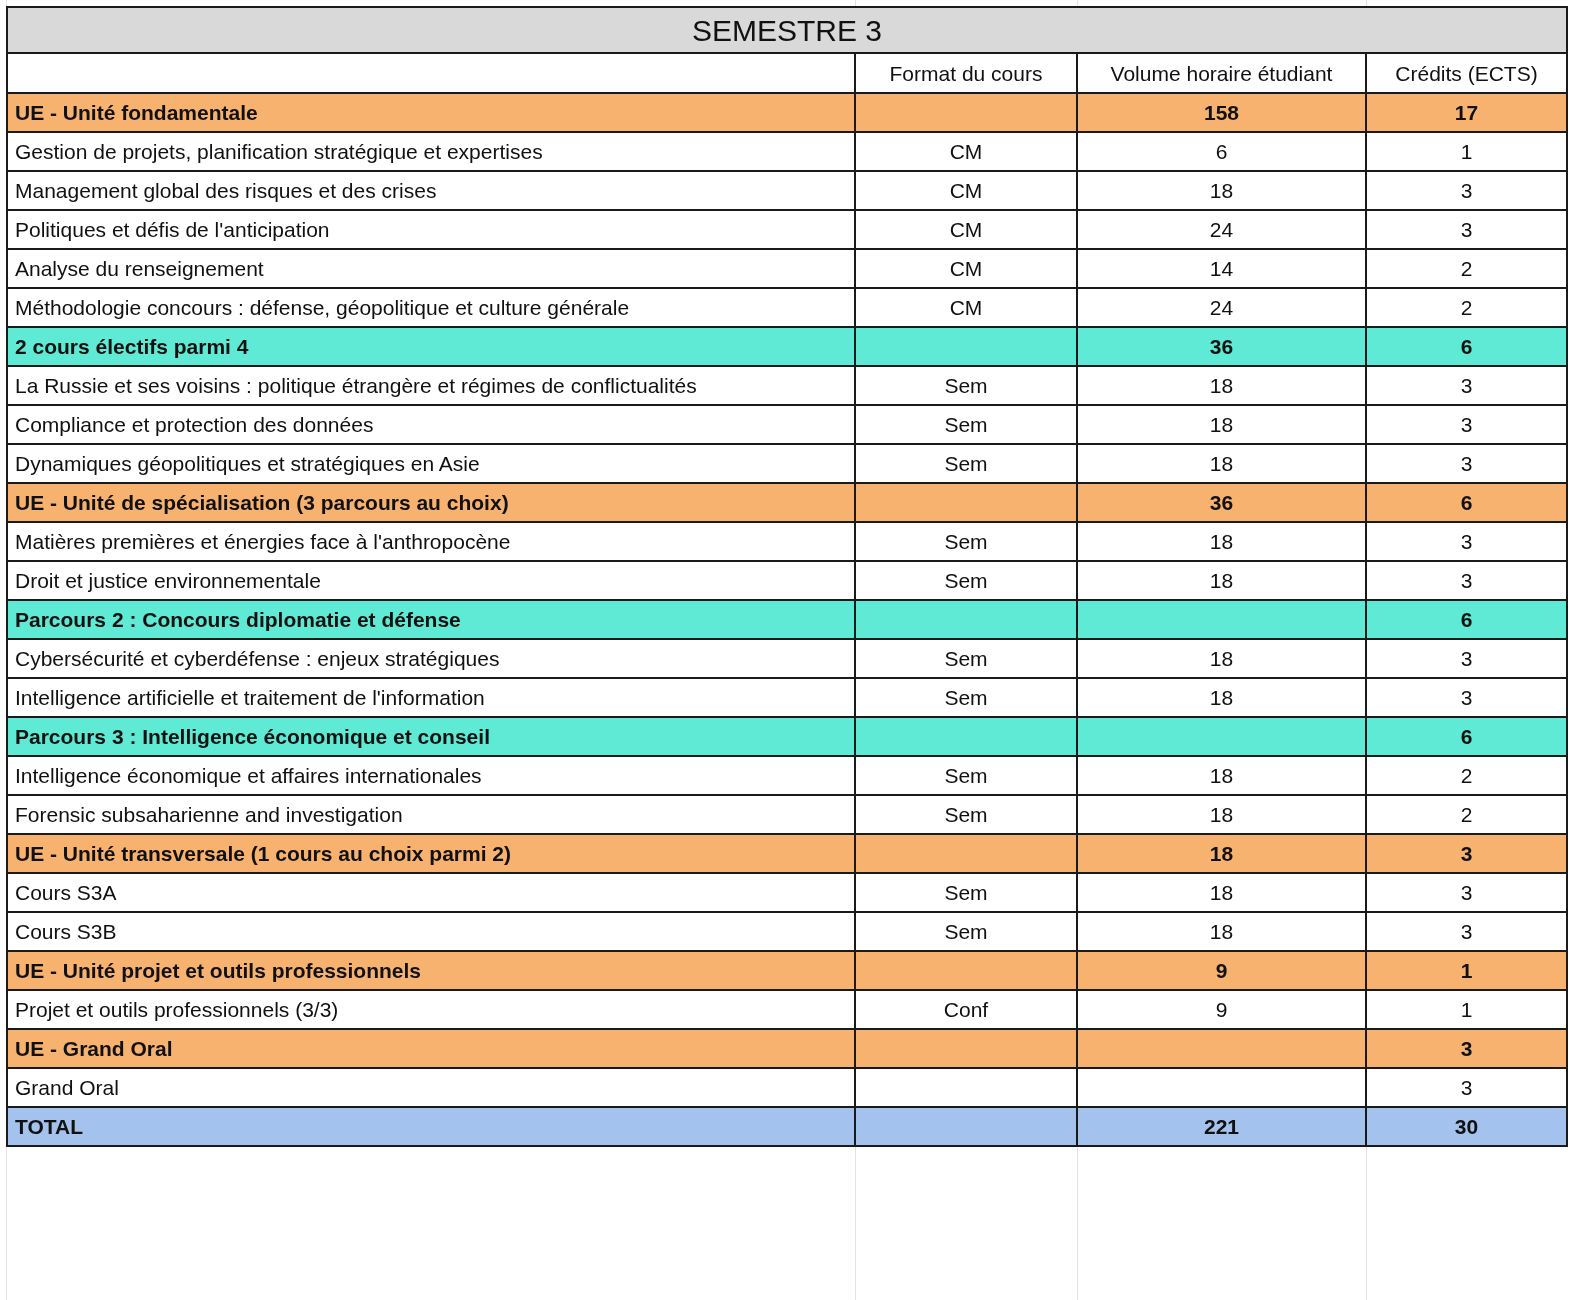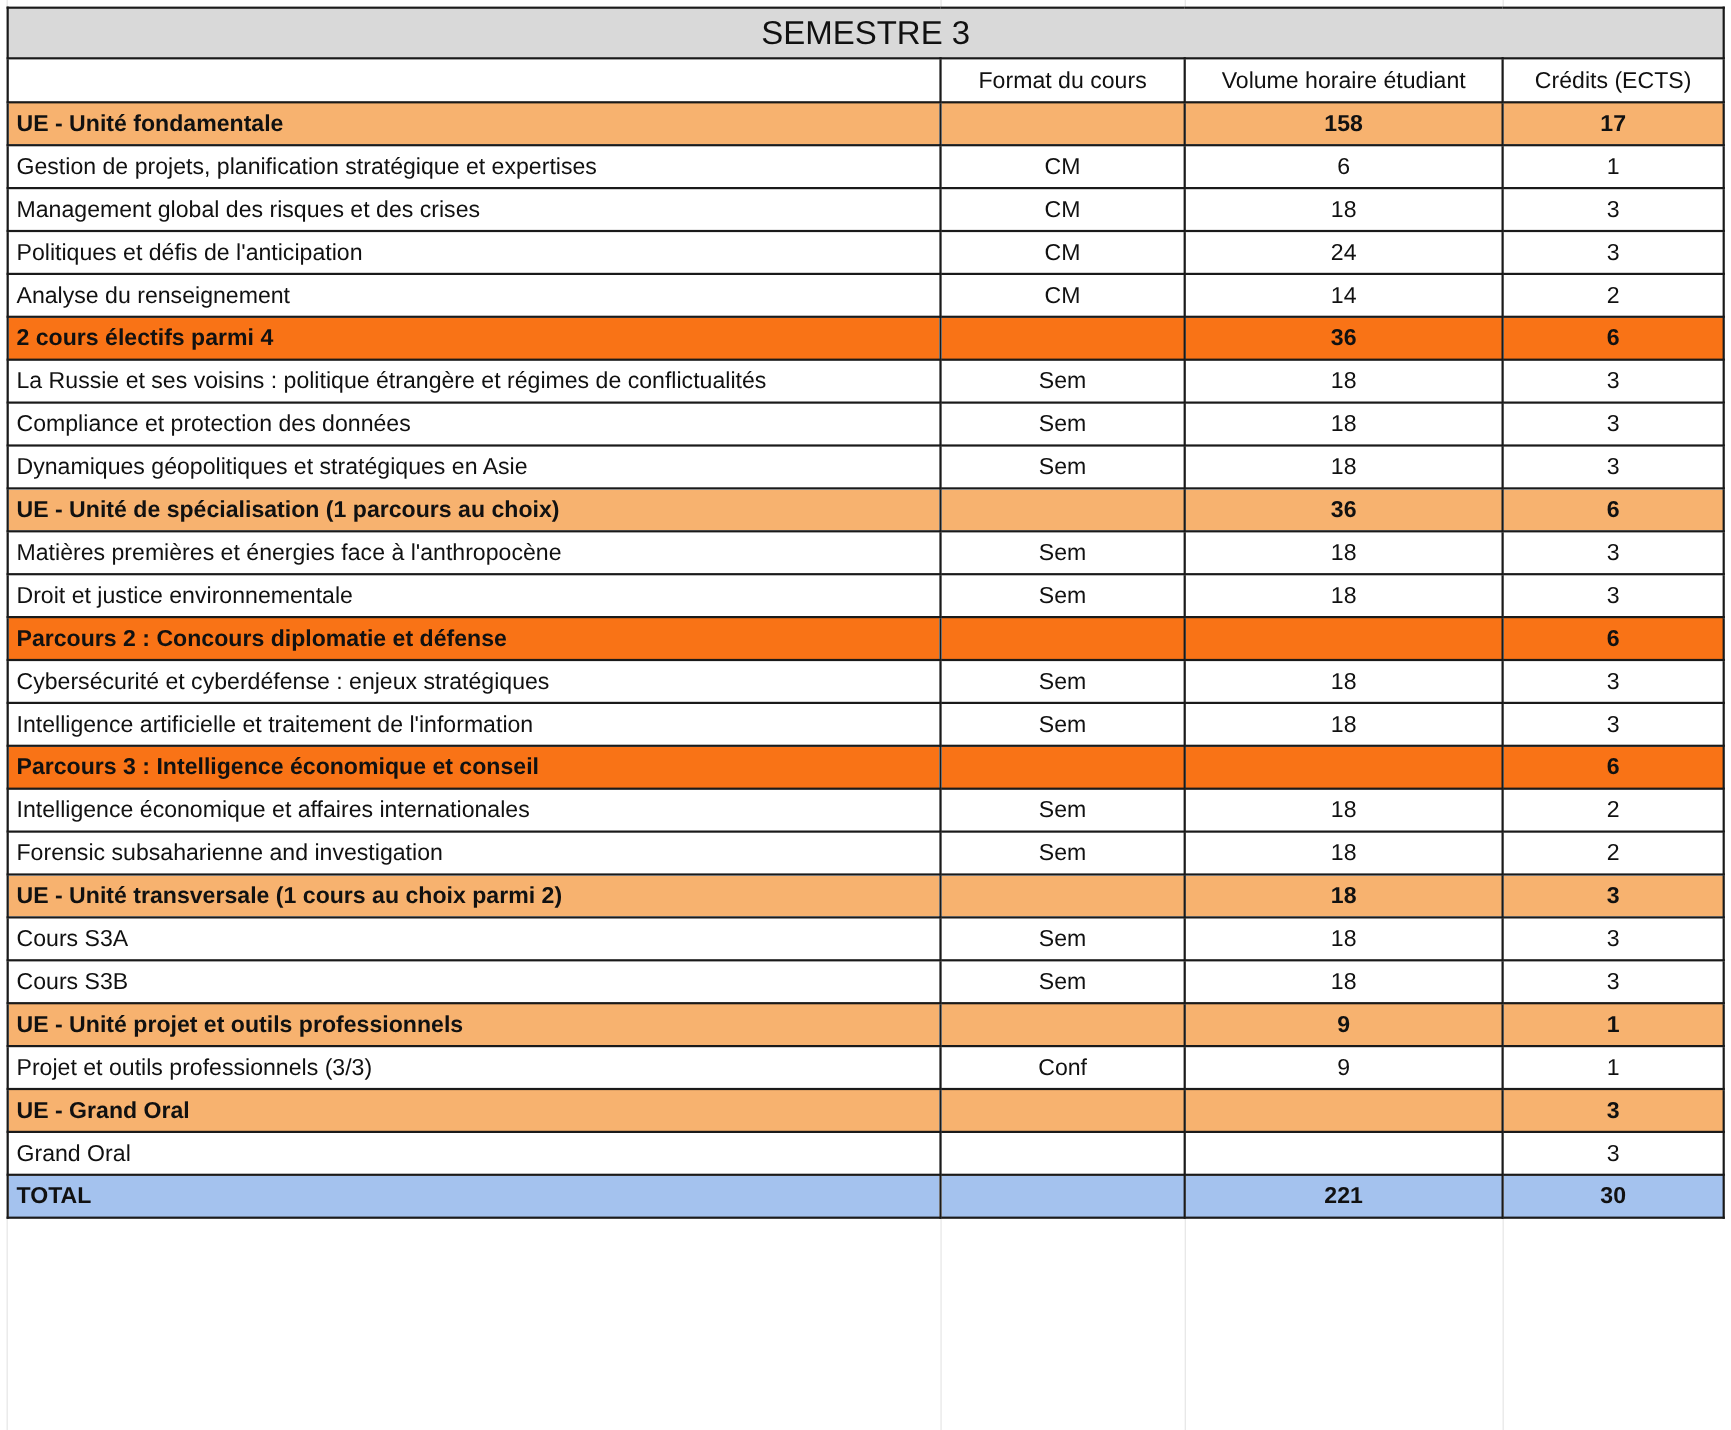--- a/index.html
+++ b/index.html
@@ -57,21 +57,21 @@
       background: #ffffff;
       text-align: center;
     }
     td.c-name { text-align: left; }
     td.c-format, td.c-hours, td.c-credits { text-align: center; }
     tr.ue td {
       background: #f7b26f;
       font-weight: bold;
     }
     tr.sub td {
-      background: #f97316;
+      background: #5eead4;
       font-weight: bold;
     }
     tr.course td {
       background: #ffffff;
       font-weight: normal;
     }
     tr.total td {
       background: #a4c2ee;
       font-weight: bold;
     }
@@ -130,20 +130,26 @@
         <td class="c-format">CM</td>
         <td class="c-hours">24</td>
         <td class="c-credits">3</td>
       </tr>
       <tr class="course">
         <td class="c-name">Analyse du renseignement</td>
         <td class="c-format">CM</td>
         <td class="c-hours">14</td>
         <td class="c-credits">2</td>
       </tr>
+      <tr class="course">
+        <td class="c-name">Méthodologie concours : défense, géopolitique et culture générale</td>
+        <td class="c-format">CM</td>
+        <td class="c-hours">24</td>
+        <td class="c-credits">2</td>
+      </tr>
       <tr class="sub">
         <td class="c-name">2 cours électifs parmi 4</td>
         <td class="c-format"></td>
         <td class="c-hours">36</td>
         <td class="c-credits">6</td>
       </tr>
       <tr class="course">
         <td class="c-name">La Russie et ses voisins : politique étrangère et régimes de conflictualités</td>
         <td class="c-format">Sem</td>
         <td class="c-hours">18</td>
@@ -155,21 +161,21 @@
         <td class="c-hours">18</td>
         <td class="c-credits">3</td>
       </tr>
       <tr class="course">
         <td class="c-name">Dynamiques géopolitiques et stratégiques en Asie</td>
         <td class="c-format">Sem</td>
         <td class="c-hours">18</td>
         <td class="c-credits">3</td>
       </tr>
       <tr class="ue">
-        <td class="c-name">UE - Unité de spécialisation (1 parcours au choix)</td>
+        <td class="c-name">UE - Unité de spécialisation (3 parcours au choix)</td>
         <td class="c-format"></td>
         <td class="c-hours">36</td>
         <td class="c-credits">6</td>
       </tr>
       <tr class="course">
         <td class="c-name">Matières premières et énergies face à l'anthropocène</td>
         <td class="c-format">Sem</td>
         <td class="c-hours">18</td>
         <td class="c-credits">3</td>
       </tr>

